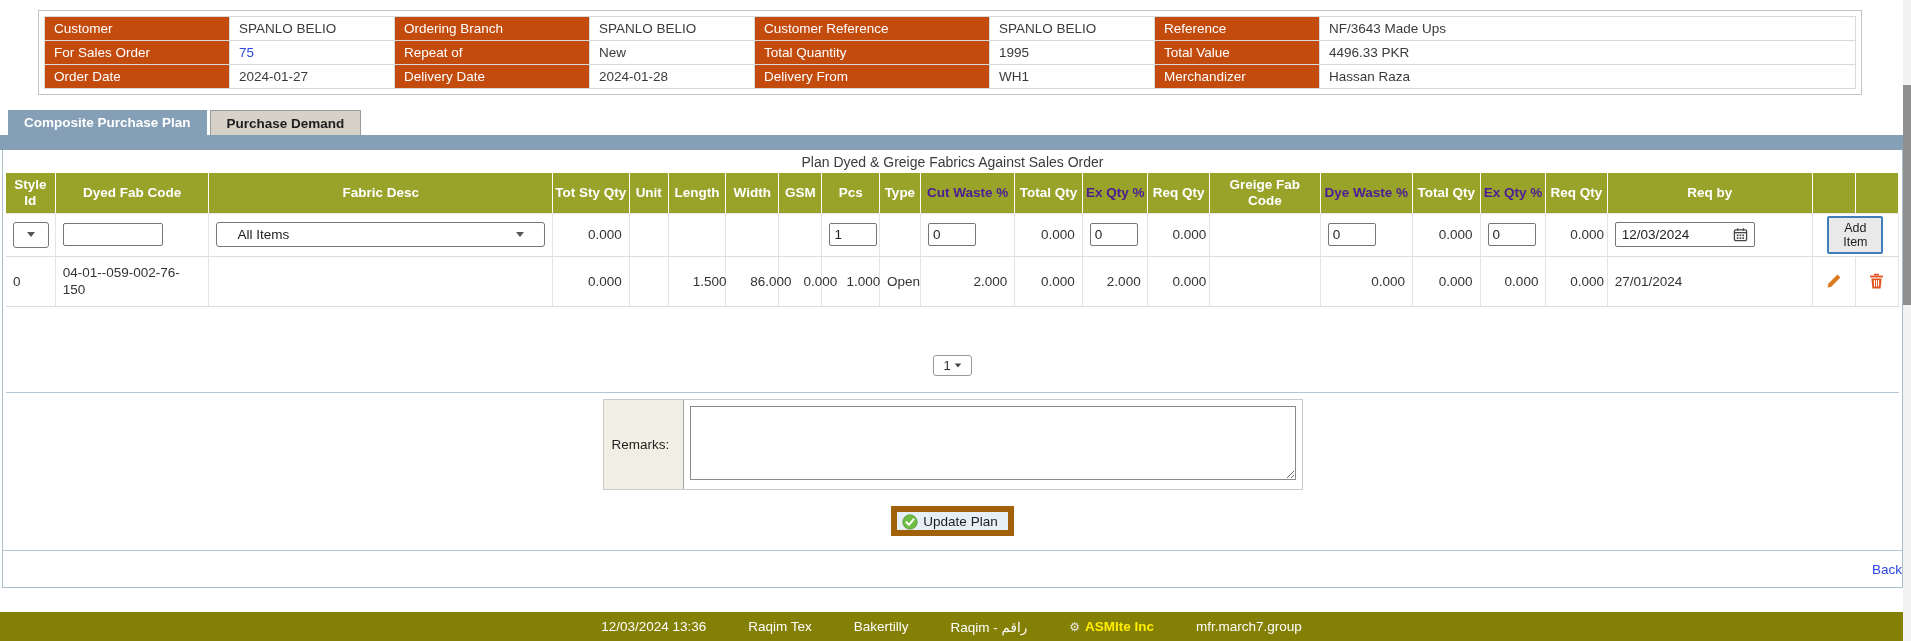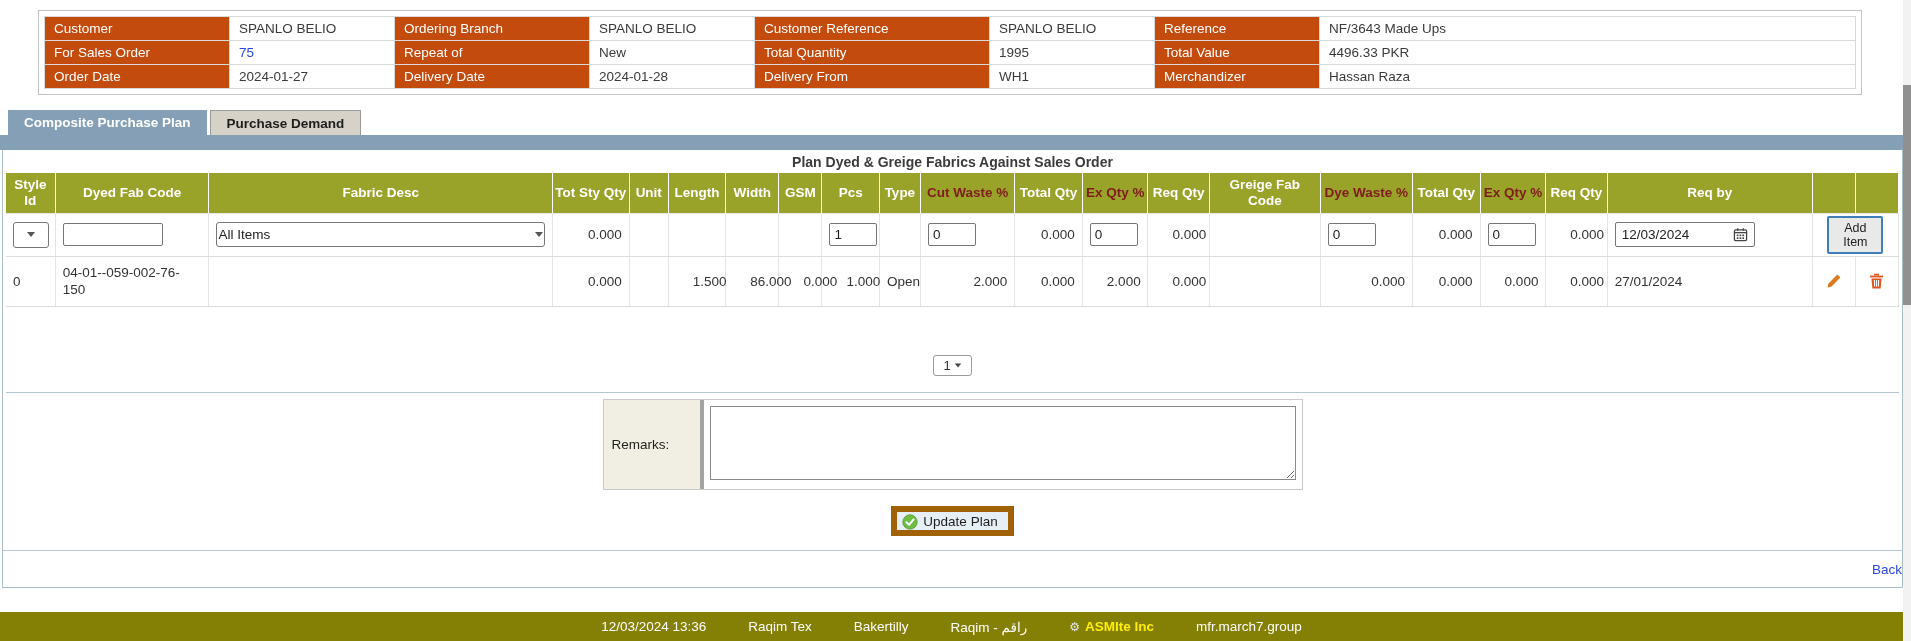--- a/index.html
+++ b/index.html
@@ -32,48 +32,48 @@
   }
   .tab.active   { background:#85A0B6; color:#fff; }
   .tab.inactive { background:#D6D2C8; color:#1d1d1d; border:1px solid #9a9a9a; border-bottom:none; }
   .tabbar { position:absolute; left:0; top:135px; width:1903px; height:15px; background:#85A0B6; }
 
   
   .main {
     position:absolute; left:2px; top:150px; width:1901px; min-height:412px;
     border:1px solid #A9BFC9; border-top:none; background:#fff; padding-bottom:4px;
   }
-  .plan-title { text-align:center; font-weight:bold; font-size:14px; color:#3b3b3b; padding:4px 0 3px; }
+  .plan-title { text-align:center; font-weight:normal; font-size:14px; color:#3b3b3b; padding:4px 0 3px; }
 
   
   .grid-wrap { margin:0 3px; border-bottom:1px solid #B3C6D2; padding-bottom:16px; }
   table.plan { width:100%; border-collapse:collapse; table-layout:fixed; }
   .ph {
     background:#99A32A; color:#fff; font-weight:bold; font-size:13.5px;
     border-right:1px solid #fff; border-bottom:1px solid #e8e8e8;
     text-align:center; vertical-align:middle; padding:3px 2px; line-height:16px; height:40px;
   }
-  .ph.hl { color:#7f1d1d; }
+  .ph.hl { color:#4c1d95; }
   .pc {
     border-right:1px solid #E4E4E4; border-bottom:1px solid #DCDCDC;
     padding:2px 7px; vertical-align:middle; font-size:13.5px; color:#333; background:#fff;
   }
   tr.frow .pc { height:38px; }
   tr.drow .pc { height:50px; }
   .num { text-align:right;padding-left:24px; }
   .code-cell { line-height:17px; word-break:break-word; }
 
   input.tbx {
     border:1px solid #767676; border-radius:2px; height:23px; padding:1px 4px;
     font-family:"Liberation Sans", sans-serif; font-size:13.5px; color:#222; width:48px; background:#fff;
   }
   input.tbx.wide { width:100px; }
   .fakesel {
     display:flex; align-items:center; justify-content:space-between;
-    border:1px solid #767676; border-radius:3px; height:25px; padding:0 1px;
+    border:1px solid #767676; border-radius:3px; height:25px; padding:0 20px;
     background:#fff; color:#222; cursor:default;
   }
   .fakesel.small { width:36px; height:26px; justify-content:center; padding:0; }
   .caret { width:0; height:0; border-left:4px solid transparent; border-right:4px solid transparent; border-top:5px solid #555; }
   .datebox {
     display:flex; align-items:center; justify-content:space-between;
     border:1px solid #767676; border-radius:2px; height:25px; padding:0 6px;
     background:#fff; width:140px; color:#222;
   }
   .addbtn {
@@ -89,21 +89,21 @@
   .pagerbox {
     display:inline-flex; align-items:center; gap:3px;
     border:1px solid #9a9a9a; border-radius:3px; padding:2px 9px;
     font-size:13px; color:#333; background:#fff; cursor:pointer;
   }
   .pagerbox .caret { border-top-color:#444; transform:scale(.8); }
 
   
   .remarks-wrap { margin:6px auto 0; width:700px; border:1px solid #c9c9c9; display:flex; background:#fff; }
   .remarks-label {
-    width:100px; background:#F1EFE3; border-right:4px solid #a3a3a3;
+    width:80px; background:#F1EFE3; border-right:1px solid #a3a3a3;
     display:flex; align-items:center; padding-left:8px; font-size:13.5px; color:#222;
   }
   .remarks-body { flex:1; padding:6px; }
   textarea.remarks {
     width:100%; height:74px; border:1px solid #8a8a8a; resize:both;
     font-family:"Liberation Sans", sans-serif; font-size:13px; padding:3px;
   }
 
   
   .update-row { text-align:center; margin-top:16px; }

